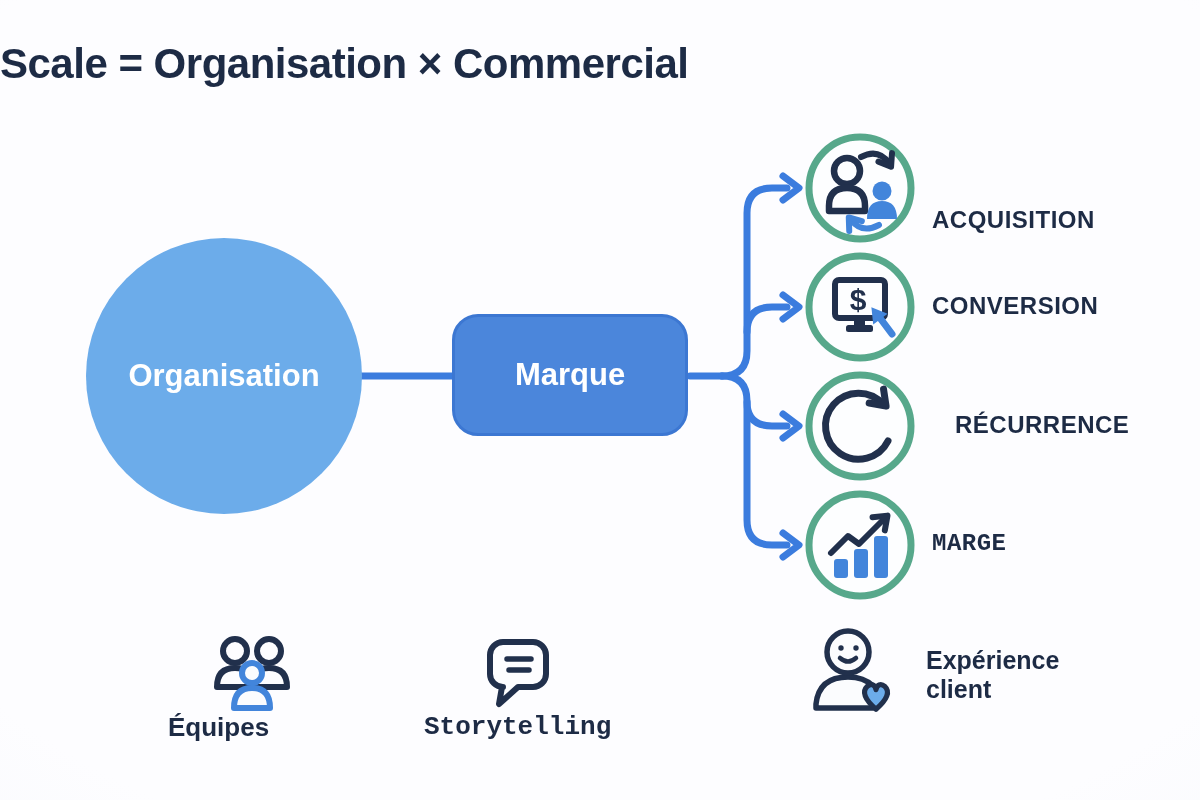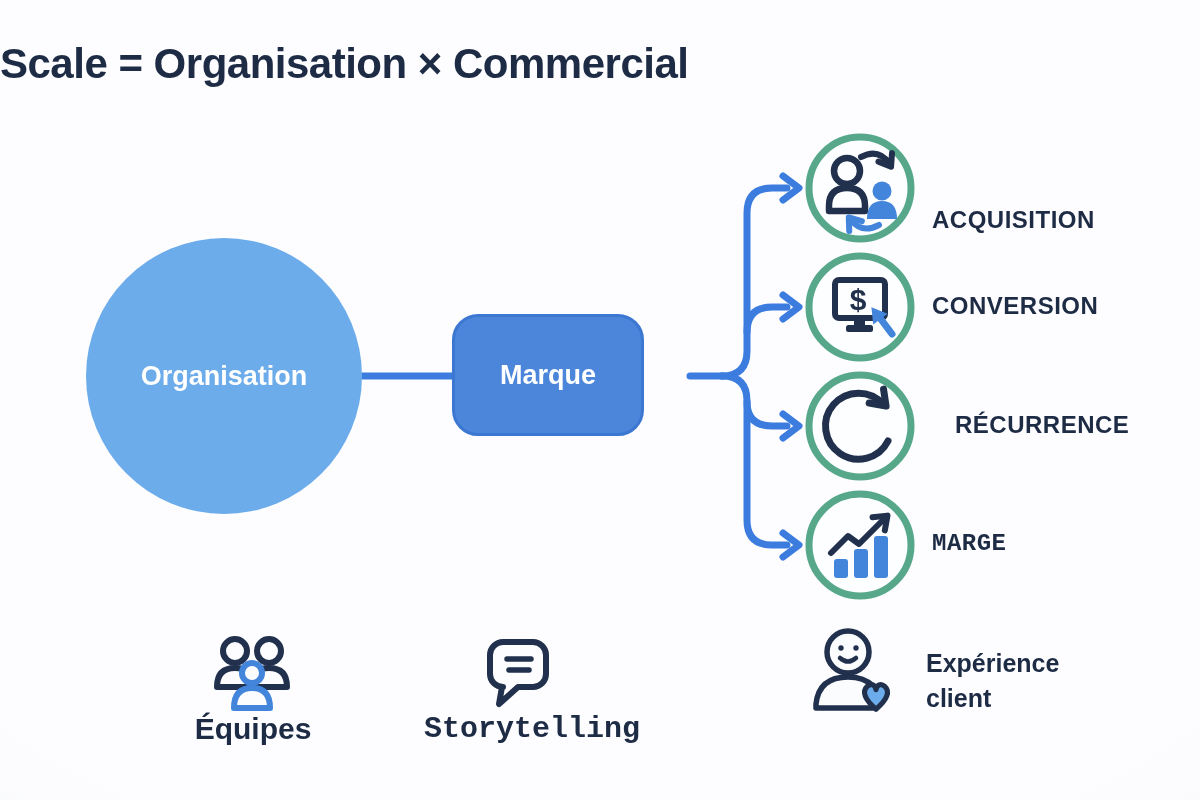--- a/index.html
+++ b/index.html
@@ -24,57 +24,56 @@
   .connectors { position: absolute; left: 0; top: 0; }
   .org-circle {
     position: absolute;
     left: 86px; top: 238px;
     width: 276px; height: 276px;
     border-radius: 50%;
     background: #6CACEA;
     display: flex; align-items: center; justify-content: center;
   }
   .org-circle span, .marque-box span {
-    color: #FFFFFF; font-size: 27px; font-weight: 700;
+    color: #FFFFFF; font-size: 31px; font-weight: 700;
   }
   .marque-box {
     position: absolute;
     left: 452px; top: 314px;
-    width: 192px; height: 122px;
+    width: 236px; height: 122px;
     border-radius: 26px;
     background: #4B86DB;
     border: 3px solid #3C77D2;
     display: flex; align-items: center; justify-content: center;
   }
   .branch-icon { position: absolute; left: 804px; width: 112px; height: 112px; }
   .branch-label {
     position: absolute;
     left: 932px;
     font-size: 24px;
     font-weight: 700;
     letter-spacing: 0.5px;
     color: #1D2B45;
     white-space: nowrap;
   }
   .b0 { top: 132px; } .b1 { top: 251px; } .b2 { top: 370px; } .b3 { top: 489px; }
   .l0 { top: 173px; margin-top: 33px; } .l1 { top: 292px; } .l2 { top: 411px; margin-left: 23px; } .l3 { top: 530px; font-family: Liberation Mono, monospace; }
   .footer-icon { position: absolute; }
   .footer-label {
     position: absolute;
-    font-size: 30px;
+    font-size: 26px;
     font-weight: 700;
     color: #1D2B45;
-    text-align: center;
   }
   .fi0 { left: 202px; top: 628px; }
   .fl0 { left: 168px; top: 712px; width: 170px; }
   .fi1 { left: 473px; top: 630px; }
   .fl1 { left: 424px; top: 712px; width: 200px; font-family: Liberation Mono, monospace; }
   .fi2 { left: 806px; top: 624px; }
-  .fl2 { left: 926px; top: 646px; width: 160px; text-align: left; font-size: 25px; line-height: 35px; }
+  .fl2 { left: 926px; top: 646px; width: 160px; text-align: left; font-size: 25px; line-height: 29px; }
 </style>
 </head>
 <body>
 
 <div class="canvas">
 
   <h1 class="title">Scale = Organisation × Commercial</h1>
 
   <svg class="connectors" width="1200" height="800" viewBox="0 0 1200 800">
     <g fill="none" stroke="#3B7CDE" stroke-width="7" stroke-linecap="round" stroke-linejoin="round">

